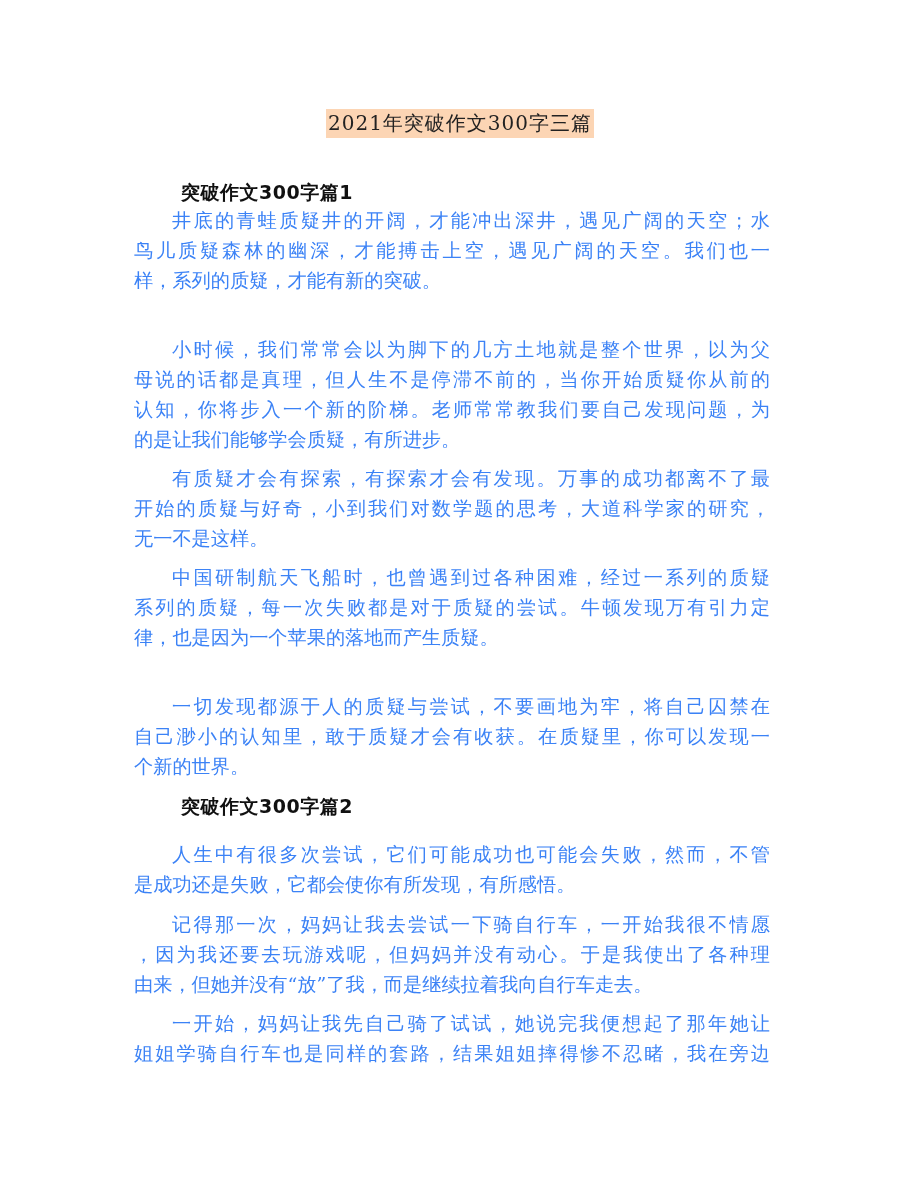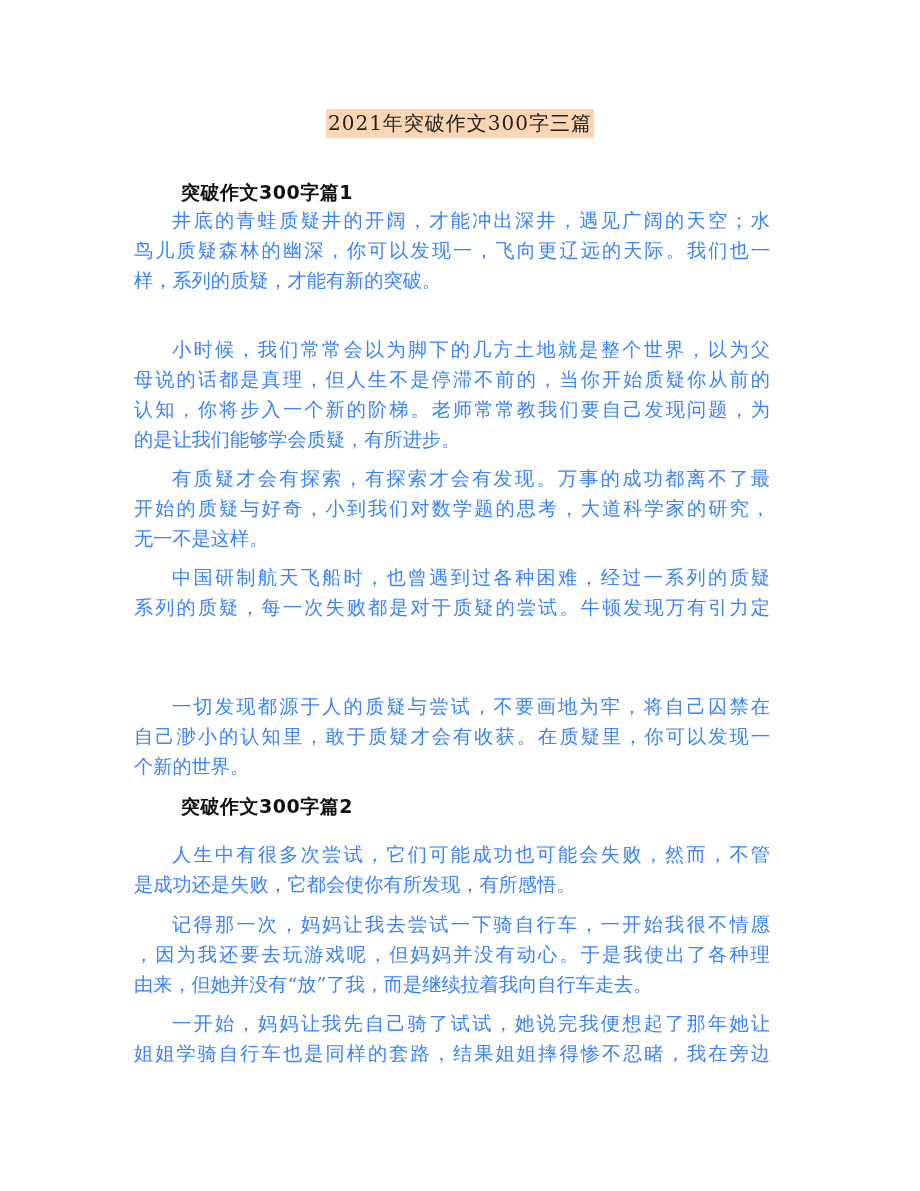--- a/index.html
+++ b/index.html
@@ -77,40 +77,41 @@
 <div class="page">
 
   <div class="doc-title-wrap">
     <span class="doc-title">2021年突破作文300字三篇</span>
   </div>
 
   <div class="section-heading" style="top:158px;margin-top:20px;">突破作文300字篇1</div>
 
   <div class="para" style="top:206px;">
     <span class="line indent">井底的青蛙质疑井的开阔，才能冲出深井，遇见广阔的天空；水</span>
-    <span class="line">鸟儿质疑森林的幽深，你可以发现一，飞向更辽远的天际。我们也一</span>
+    <span class="line">鸟儿质疑森林的幽深，才能搏击上空，遇见广阔的天空。我们也一</span>
     <span class="line last">样，系列的质疑，才能有新的突破。</span>
   </div>
 
   <div class="para" style="top:335px;">
     <span class="line indent">小时候，我们常常会以为脚下的几方土地就是整个世界，以为父</span>
     <span class="line">母说的话都是真理，但人生不是停滞不前的，当你开始质疑你从前的</span>
     <span class="line">认知，你将步入一个新的阶梯。老师常常教我们要自己发现问题，为</span>
     <span class="line last">的是让我们能够学会质疑，有所进步。</span>
   </div>
 
   <div class="para" style="top:464px;">
     <span class="line indent">有质疑才会有探索，有探索才会有发现。万事的成功都离不了最</span>
     <span class="line">开始的质疑与好奇，小到我们对数学题的思考，大道科学家的研究，</span>
     <span class="line last">无一不是这样。</span>
   </div>
 
   <div class="para" style="top:563px;">
     <span class="line indent">中国研制航天飞船时，也曾遇到过各种困难，经过一系列的质疑</span>
     <span class="line">系列的质疑，每一次失败都是对于质疑的尝试。牛顿发现万有引力定</span>
+    <span class="line last">律，也是因为一个苹果的落地而产生质疑。</span>
   </div>
 
   <div class="para" style="top:692px;">
     <span class="line indent">一切发现都源于人的质疑与尝试，不要画地为牢，将自己囚禁在</span>
     <span class="line">自己渺小的认知里，敢于质疑才会有收获。在质疑里，你可以发现一</span>
     <span class="line last">个新的世界。</span>
   </div>
 
   <div class="section-heading" style="top:792px;">突破作文300字篇2</div>
 

